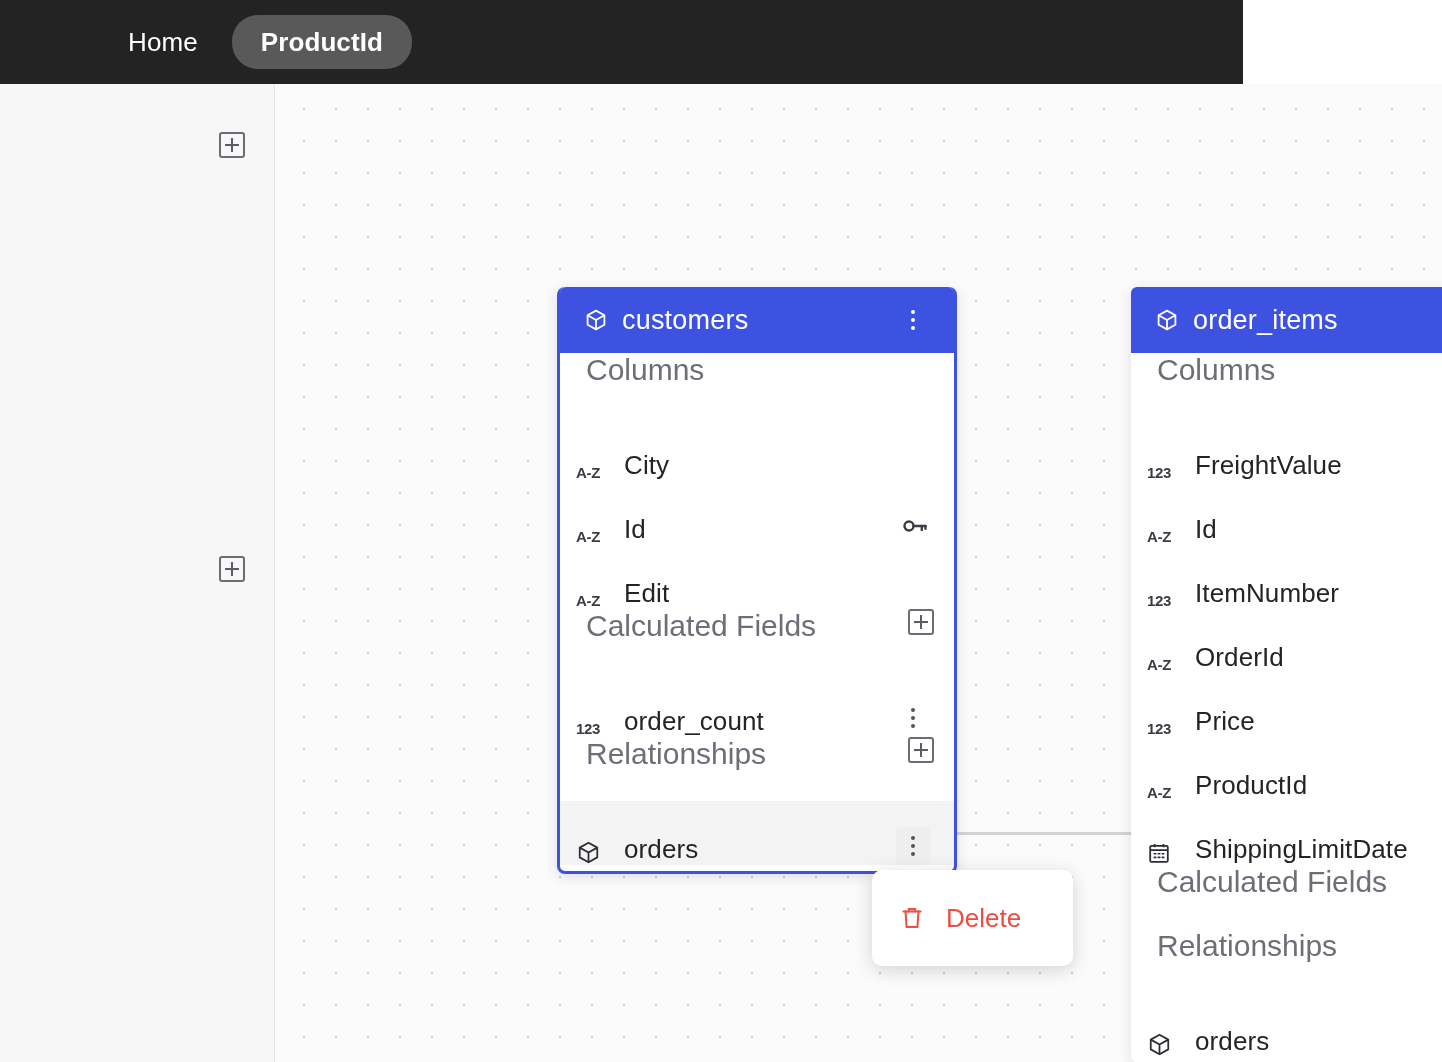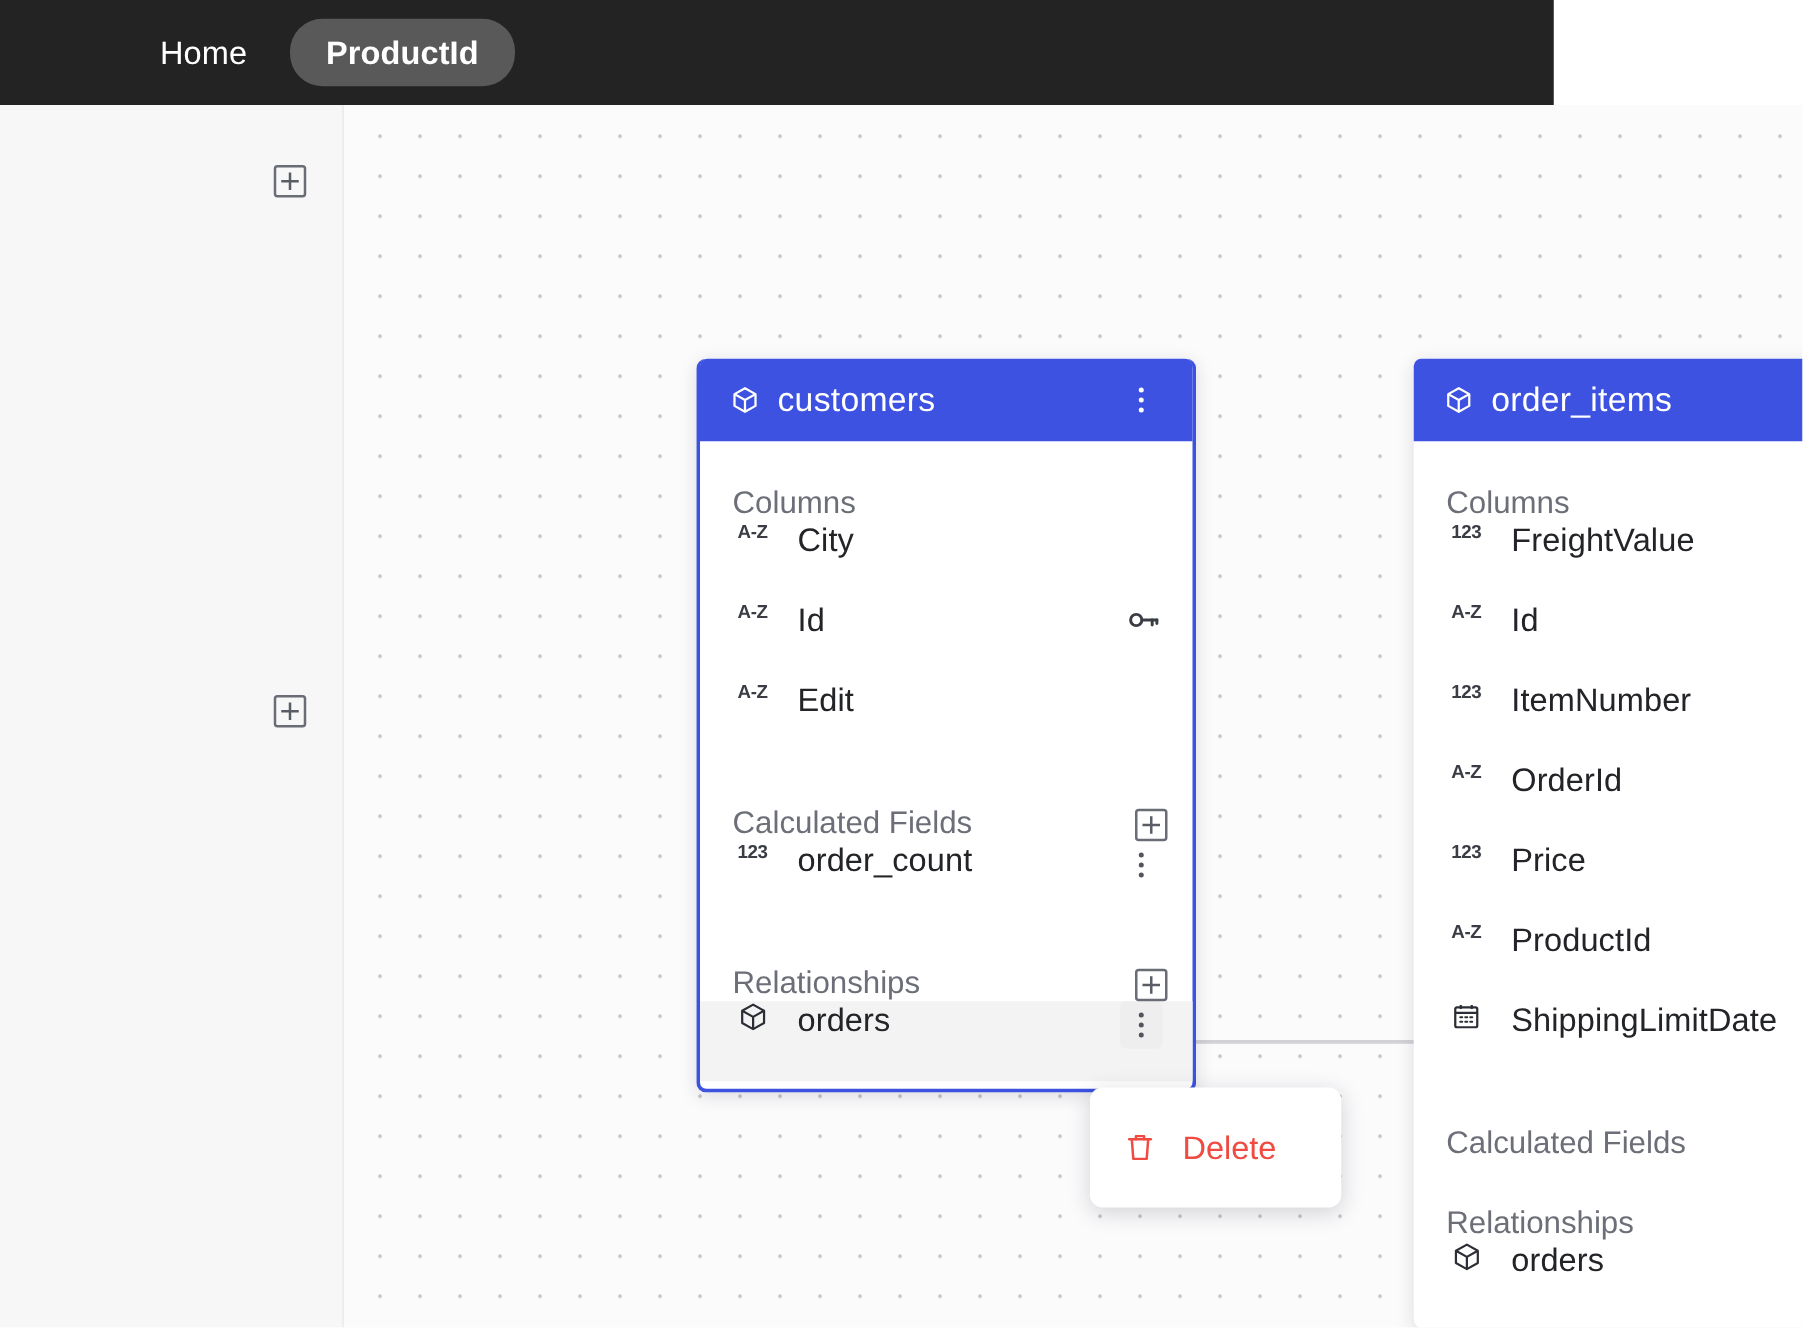--- a/index.html
+++ b/index.html
@@ -153,34 +153,34 @@
     background: #ffffff;
     display: block;
   }
   .row .dots-btn span { background: #53555e; }
   .row .dots-btn.hovered { background: #eeeeef; }
 
   .card-body { padding: 0 0 6px 0; }
 
   .section-label {
     display: flex;
-    align-items: flex-end;
+    align-items: flex-start;
     height: 64px;
     padding: 0 20px 0 26px;
     color: #6c6e78;
-    font-size: 25px;
+    font-size: 30px;
     white-space: nowrap;
   }
   .section-label .lbl { flex: 1; }
 
   .row {
     display: flex;
-    align-items: flex-start;
+    align-items: flex-end;
     height: 64px;
-    padding: 0 24px 0 30px;
+    padding: 0 24px 0 16px;
     white-space: nowrap;
   }
   .row.highlight { background: #f3f3f4; }
   .row .type-icon {
     width: 36px;
     flex: none;
     display: flex;
     align-items: center;
     justify-content: flex-start;
     margin-right: 12px;

